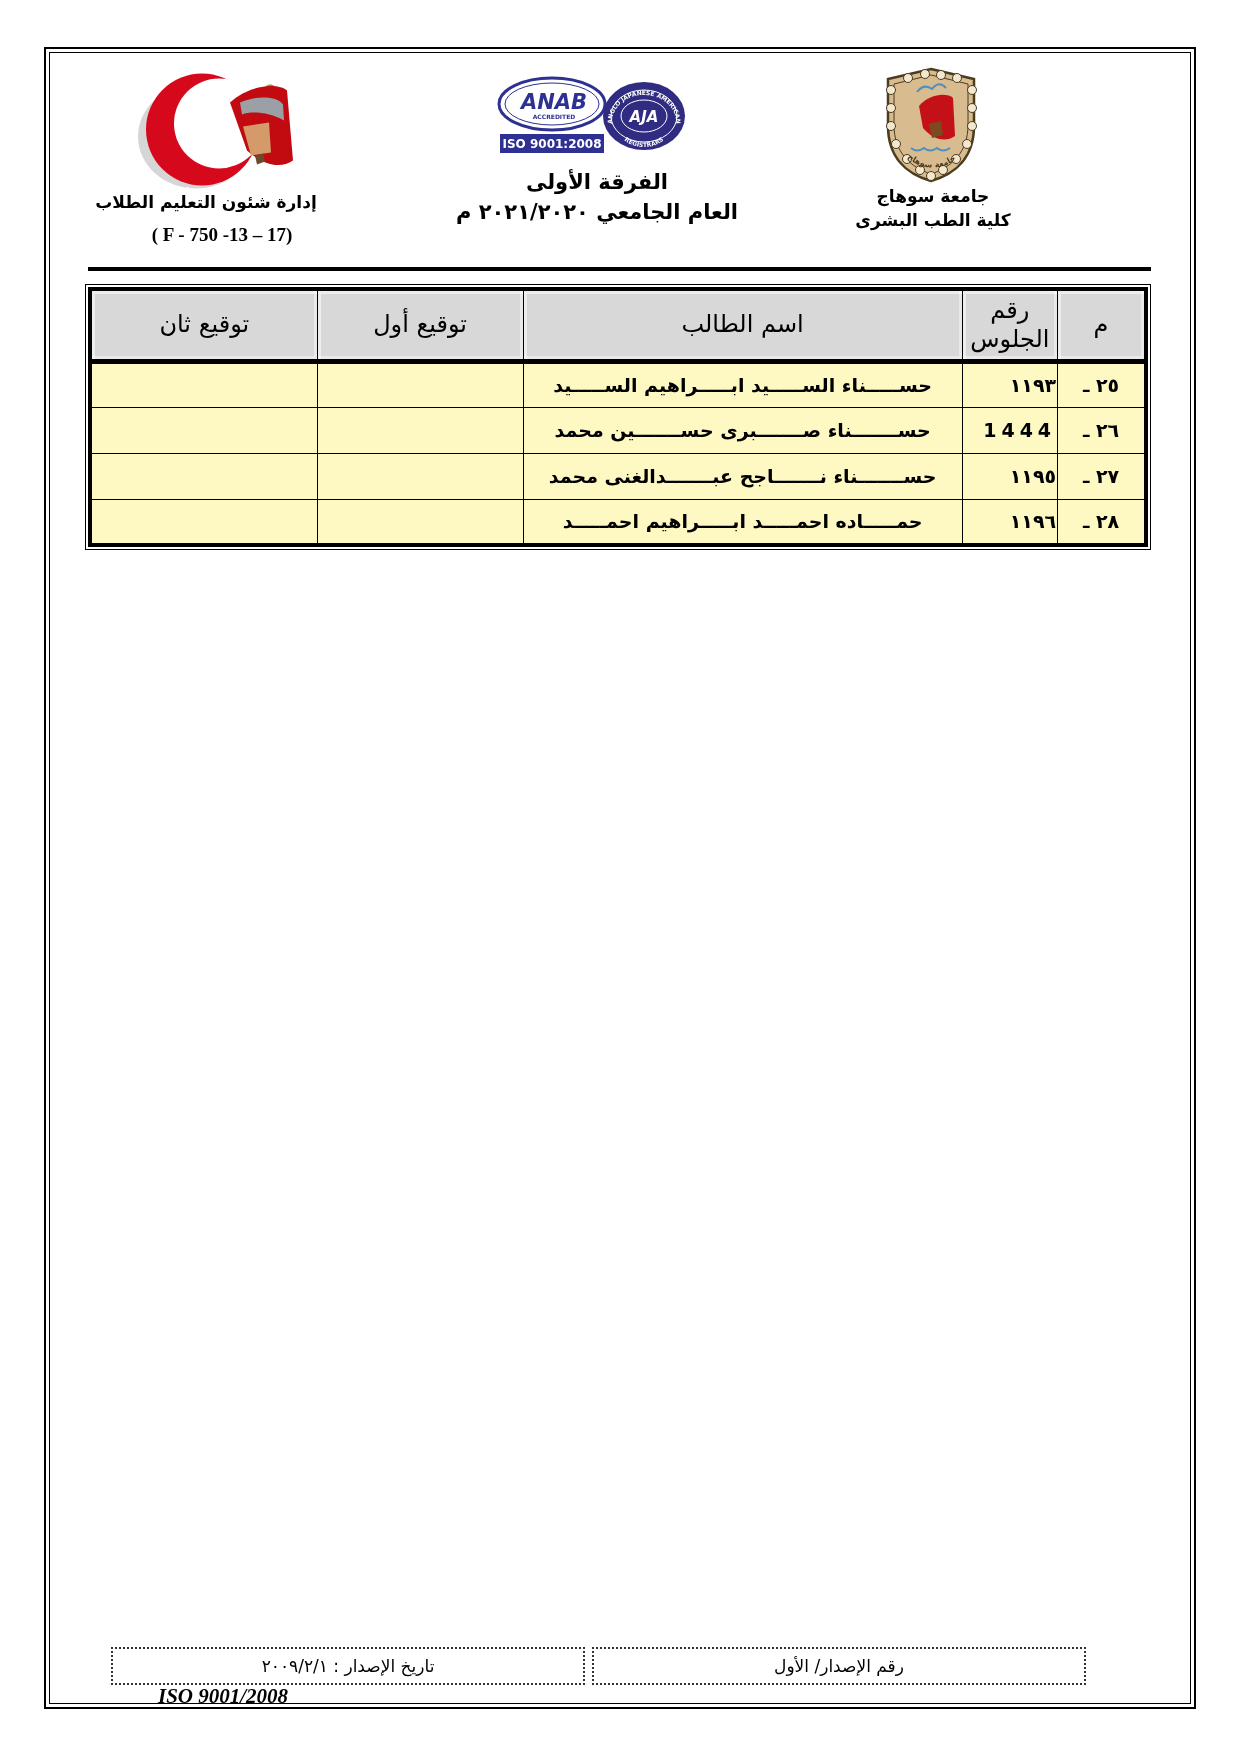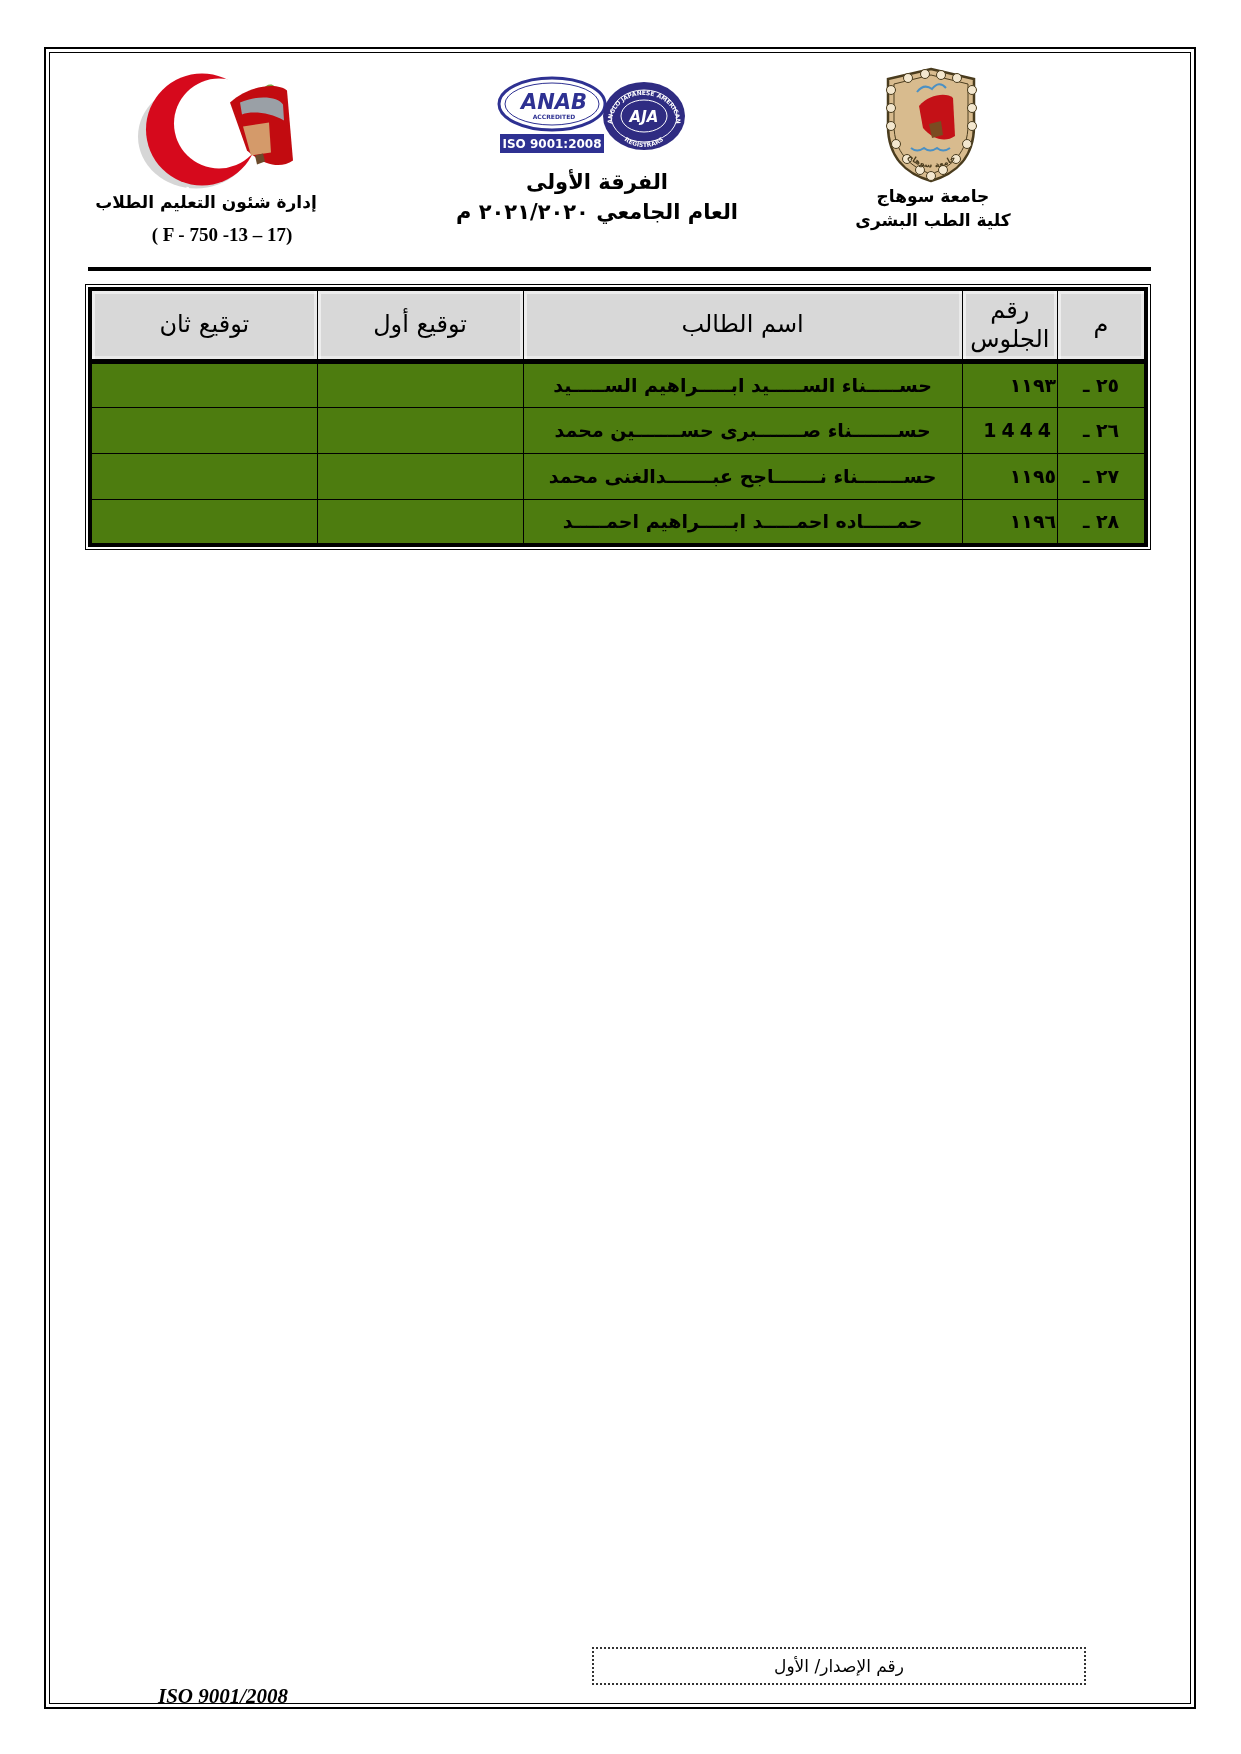--- a/index.html
+++ b/index.html
@@ -33,21 +33,21 @@
 
   
   .tbl-wrap { position: absolute; left: 85px; top: 284px; width: 1066px;
               border: 1.5px solid #000; padding: 2px; background: #fff; }
   table.roster { width: 100%; border-collapse: collapse; direction: rtl; table-layout: fixed;
                  border: 4px solid #000; }
   table.roster th { background: #d8d8d8; border: 1.5px solid #000; border-bottom: 5px solid #000;
                     height: 72px; font-size: 24px; font-weight: normal; text-align: center; vertical-align: middle;
                     line-height: 1.2; padding: 0 4px;
                     box-shadow: inset 3px 3px 0 rgba(255,255,255,.55), inset -3px -3px 0 rgba(255,255,255,.45); }
-  table.roster td { border: 1.5px solid #000; height: 46px; vertical-align: middle; background: #4d7c0f; }
+  table.roster td { border: 1.5px solid #000; height: 46px; vertical-align: middle; background: #fef9c3; }
   td.cell-index { font-size: 19px; font-weight: bold; text-align: center; }
   td.cell-seat  { font-size: 19px; font-weight: bold; text-align: right; letter-spacing: 5px; }
   td.cell-name  { font-size: 19px; font-weight: bold; text-align: center; padding: 0 8px; white-space: nowrap; overflow: hidden; }
 
   
   .footer-issue, .footer-date { position: absolute; top: 1647px; height: 38px; border: 2px dotted #333;
        display: flex; align-items: center; justify-content: center; direction: rtl; font-size: 17px; background: #fff; }
   .footer-issue { left: 592px; width: 494px; }
   .footer-date  { left: 111px; width: 474px; }
   .iso-note { position: absolute; left: 158px; top: 1684px; font-family: "Liberation Serif", serif;
@@ -194,15 +194,16 @@
           <td class="cell-seat">١١٩٦</td>
           <td class="cell-name">حمـــــاده احمـــــد ابـــــراهيم احمـــــد</td>
           <td></td>
           <td></td>
         </tr>
       </tbody>
     </table>
   </div>
 
   <div class="footer-issue">رقم الإصدار/ الأول</div>
+  <div class="footer-date">تاريخ الإصدار : ٢٠٠٩/٢/١</div>
   <div class="iso-note">ISO 9001/2008</div>
 
 </div>
 
 </body></html>

